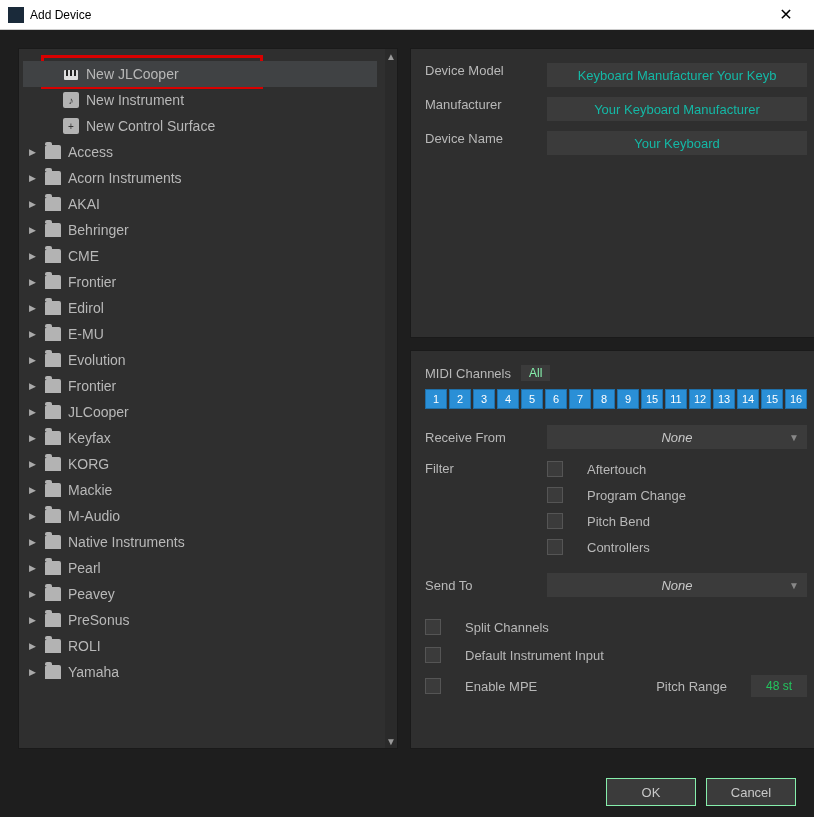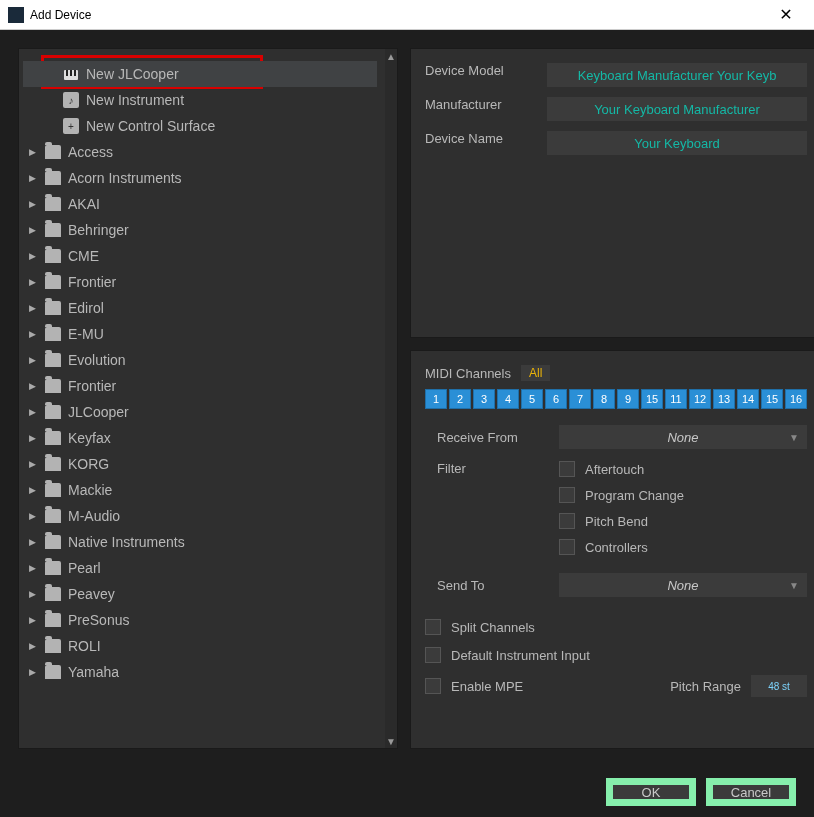--- a/index.html
+++ b/index.html
@@ -22,34 +22,34 @@
 .scrollbar{width:12px;background:#2a2a2a;display:flex;flex-direction:column;align-items:center;}
 .scrollbar .sb-arrow{height:14px;color:#999;font-size:10px;cursor:pointer;display:flex;align-items:center;justify-content:center;width:100%;}
 .scrollbar .sb-track{flex:1;}
 .highlight-box{position:absolute;border:3px solid #d90000;pointer-events:none;}
 .right-panel{flex:1;display:flex;flex-direction:column;gap:12px;}
 .panel{background:#2f2f2f;border:1px solid #1a1a1a;padding:14px;color:#b8b8b8;font-size:13px;}
 .info-row{display:flex;align-items:flex-start;margin-bottom:10px;gap:12px;}
 .info-label{flex:0 0 110px;}
 .info-value{flex:1;background:#3b3b3b;height:24px;display:flex;align-items:center;justify-content:center;color:#14b8a6;padding:0 6px;overflow:hidden;white-space:nowrap;}
 .midi-header{display:flex;align-items:center;gap:10px;margin-bottom:8px;}
-.midi-all-btn{background:#3b3b3b;padding:1px 8px;font-size:12px;color:#eab308;cursor:pointer;}
+.midi-all-btn{background:#3b3b3b;padding:1px 8px;font-size:12px;color:#86efac;cursor:pointer;}
 .midi-buttons{display:flex;gap:2px;margin-bottom:16px;}
 .midi-btn{width:22px;height:20px;background:#2a8fd6;color:#fff;font-size:11px;display:flex;align-items:center;justify-content:center;cursor:pointer;border:1px solid #1f6fa8;}
-.form-row{display:flex;align-items:center;margin-bottom:12px;gap:12px;margin-left:12px;}
+.form-row{display:flex;align-items:center;margin-bottom:12px;gap:12px;}
 .form-label{flex:0 0 110px;}
 .select{flex:1;background:#3b3b3b;height:24px;display:flex;align-items:center;justify-content:center;color:#c8c8c8;position:relative;cursor:pointer;font-style:italic;}
 .select .sel-arrow{position:absolute;right:8px;color:#888;font-size:10px;}
-.check-row{display:flex;align-items:center;gap:10px;margin-bottom:6px;}
+.check-row{display:flex;align-items:center;gap:24px;margin-bottom:6px;}
 .check-col{flex:1;display:flex;flex-direction:column;gap:4px;}
 .checkbox{width:16px;height:16px;background:#3b3b3b;border:1px solid #555;cursor:pointer;}
 .filt-col{margin-left:0;}
-.range-input{width:56px;height:22px;background:#3b3b3b;color:#7dd3fc;display:flex;align-items:center;justify-content:center;font-size:10px;}
+.range-input{width:56px;height:22px;background:#3b3b3b;color:#22c55e;display:flex;align-items:center;justify-content:center;font-size:12px;}
 .buttons{height:50px;display:flex;align-items:center;justify-content:flex-end;gap:10px;padding:0 18px;}
-.dlg-btn{width:90px;height:28px;background:#3b3b3b;border:7px solid #86efac;color:#c8c8c8;font-size:13px;cursor:pointer;}
+.dlg-btn{width:90px;height:28px;background:#3b3b3b;border:1px solid #86efac;color:#c8c8c8;font-size:13px;cursor:pointer;}
 </style>
 </head>
 <body>
 
 <div class="titlebar">
   <span class="app-icon"></span>
   <span>Add Device</span>
   <span class="spacer"></span>
   <span class="close-btn">✕</span>
 </div>

